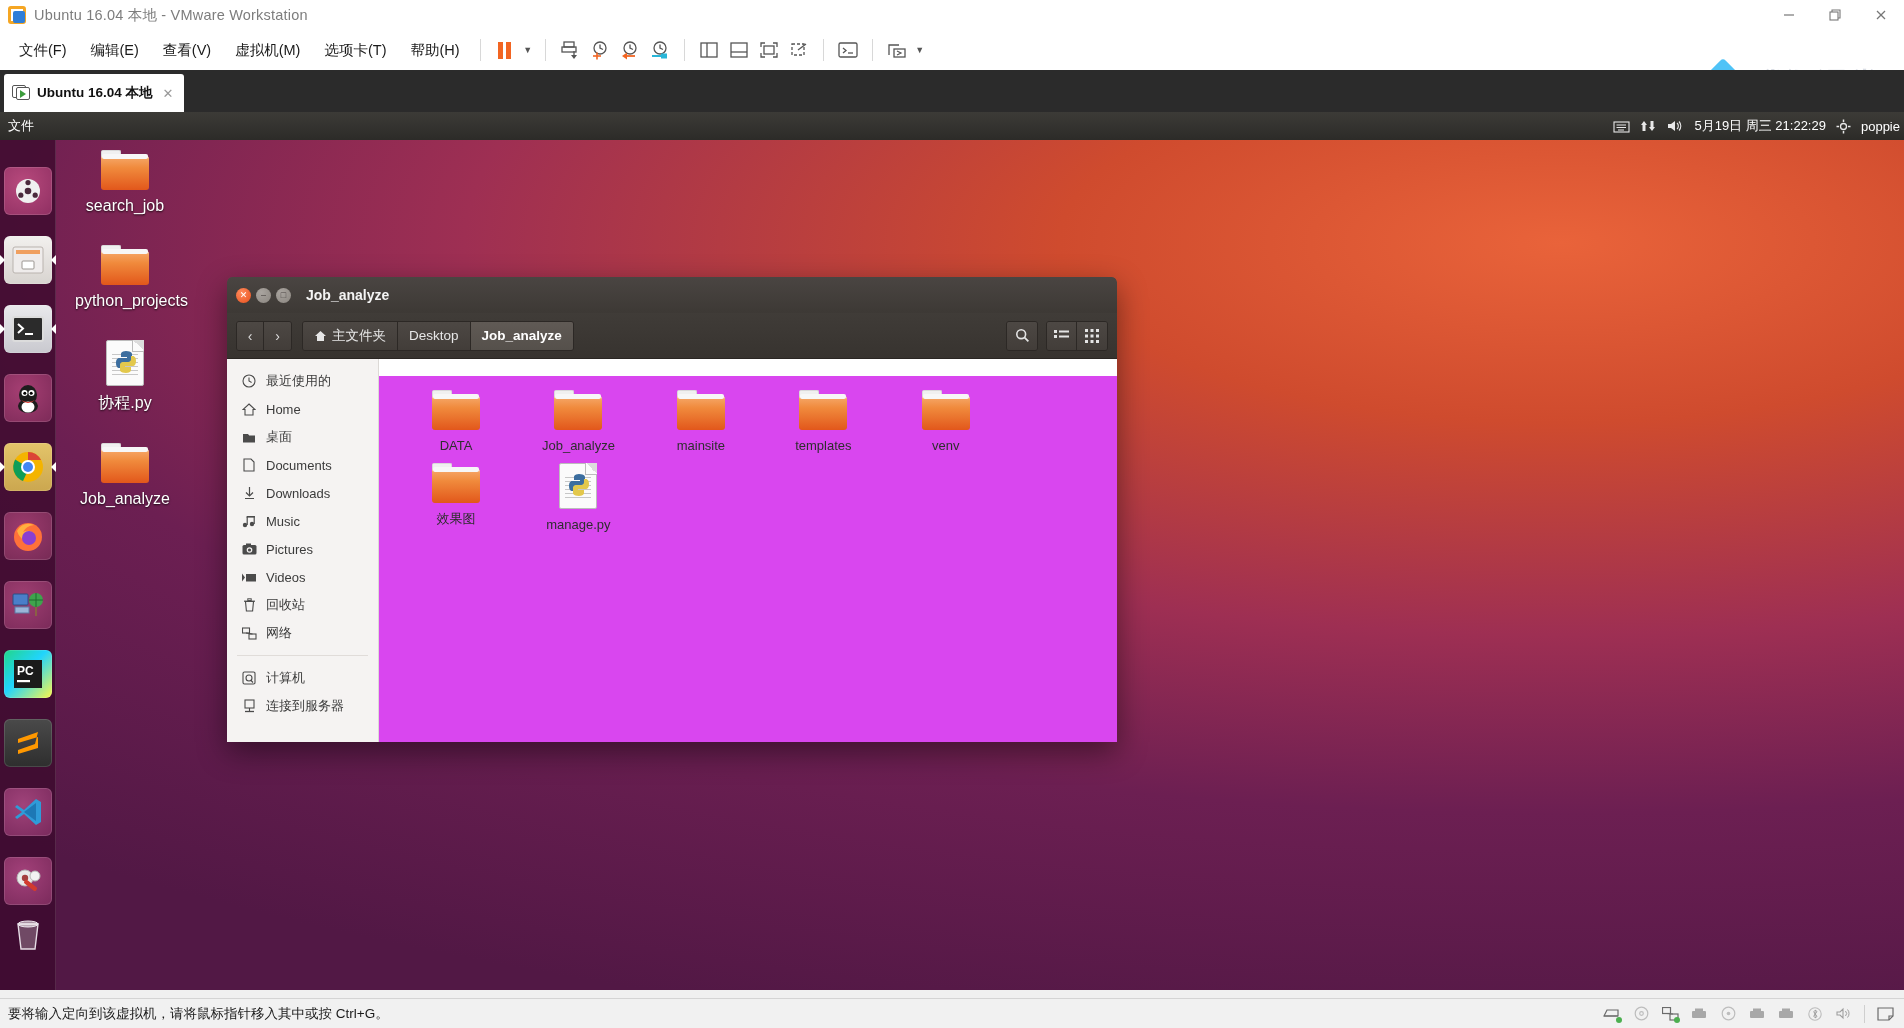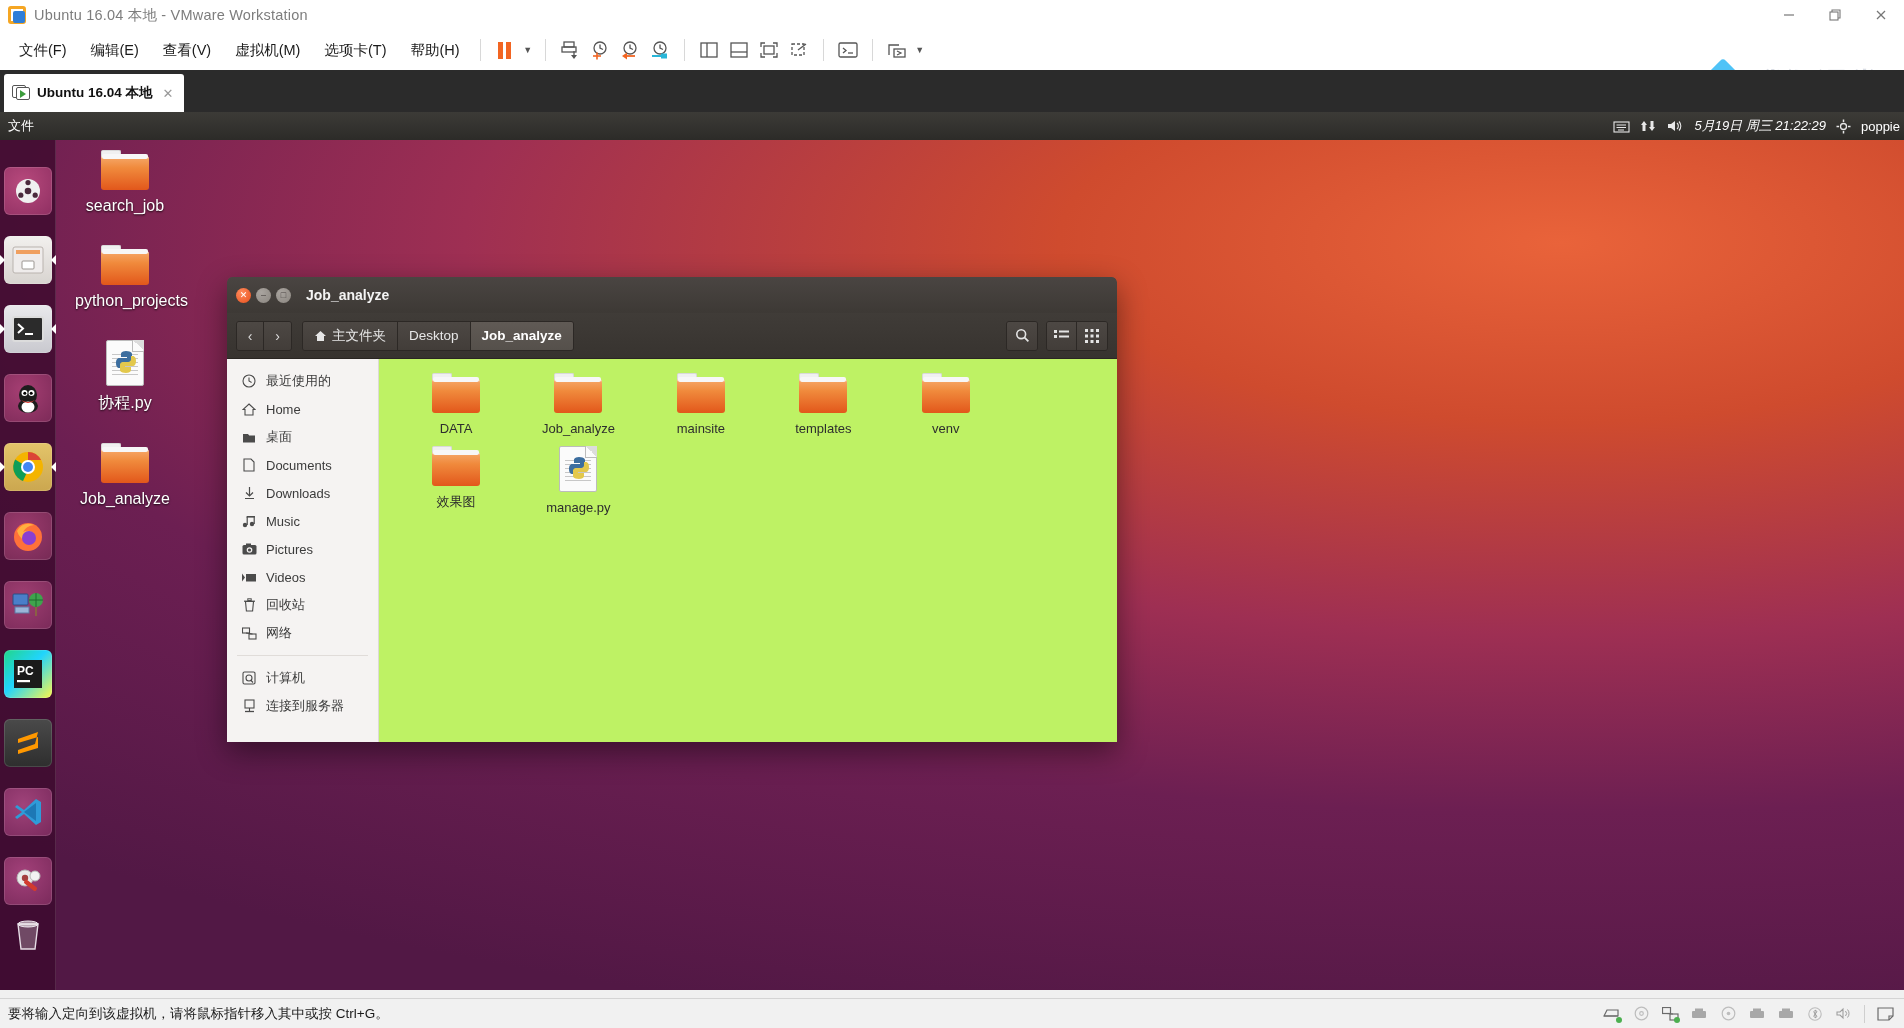--- a/index.html
+++ b/index.html
@@ -82,21 +82,21 @@
     overflow: hidden;
   }
   .u-panel {
     position: absolute; left: 0; top: 0; width: 1904px; height: 28px;
     background: linear-gradient(180deg,#3c3b37 0%,#2c2b28 100%);
     display: flex; align-items: center; color: #fff; font-size: 13px;
   }
   .u-panel-left { margin-left: 8px; }
   .u-panel-right { position: absolute; right: 4px; display: flex; align-items: center; gap: 10px; }
   .u-tray-ico { display: flex; align-items: center; color: #e8e8e8; }
-  .u-clock { font-size: 13px; color: #fff; font-style: italic; }
+  .u-clock { font-size: 13px; color: #fff; }
   .u-user { font-size: 13px; color: #fff; }
 
   .u-desktop {
     position: absolute; left: 0; top: 28px; width: 1904px; height: 858px;
     background:
       radial-gradient(120% 95% at 82% 12%, #e9633a 0%, #cf4b2e 22%, #9e2f53 48%, #6c1f52 70%, #521845 100%),
       #571a47;
   }
 
   
@@ -177,21 +177,21 @@
   .tbr-btn { width: 30px; height: 28px; display:flex;align-items:center;justify-content:center;
     background: linear-gradient(180deg,#4d4844 0%,#423d39 100%); color:#e0e0e0; border-right:1px solid #2c2825;}
   .tbr-btn:last-child { border-right:none; }
 
   .n-body { flex: 1; display: flex; background: #fff; }
   .n-sidebar { width: 152px; background: #f5f3f2; border-right: 1px solid #dcd9d6; padding-top: 8px; }
   .s-item { display: flex; align-items: center; gap: 9px; height: 28px; padding-left: 14px; color: #3b3b3b; font-size: 13px; }
   .s-sep { height: 1px; background: #e0dcd9; margin: 8px 10px; }
   .s-ico { width: 16px; height: 16px; display:flex; align-items:center; justify-content:center; color:#4b4b4b; }
 
-  .n-files { flex: 1; background: #bef264; position: relative; padding: 14px 0 0 18px; }
+  .n-files { flex: 1; background: #d946ef; position: relative; padding: 14px 0 0 18px; margin-top: 17px; }
   .f-item { width: 118px; display: inline-block; vertical-align: top; text-align: center; margin-bottom: 10px; }
   .f-item .fl { font-size: 13px; color: #2e2e2e; margin-top: 4px; word-break: break-all; line-height: 15px; }
 
   
   .vm-statusbar {
     position: absolute; left: 0; top: 998px; width: 1904px; height: 30px;
     background: #f1f1f1; border-top: 1px solid #d4d4d4; display: flex; align-items: center;
   }
   .vm-status-text { margin-left: 8px; font-size: 13.5px; color: #1a1a1a; }
   .vm-status-icons { margin-left: auto; display: flex; align-items: center; gap: 11px; padding-right: 10px; }

